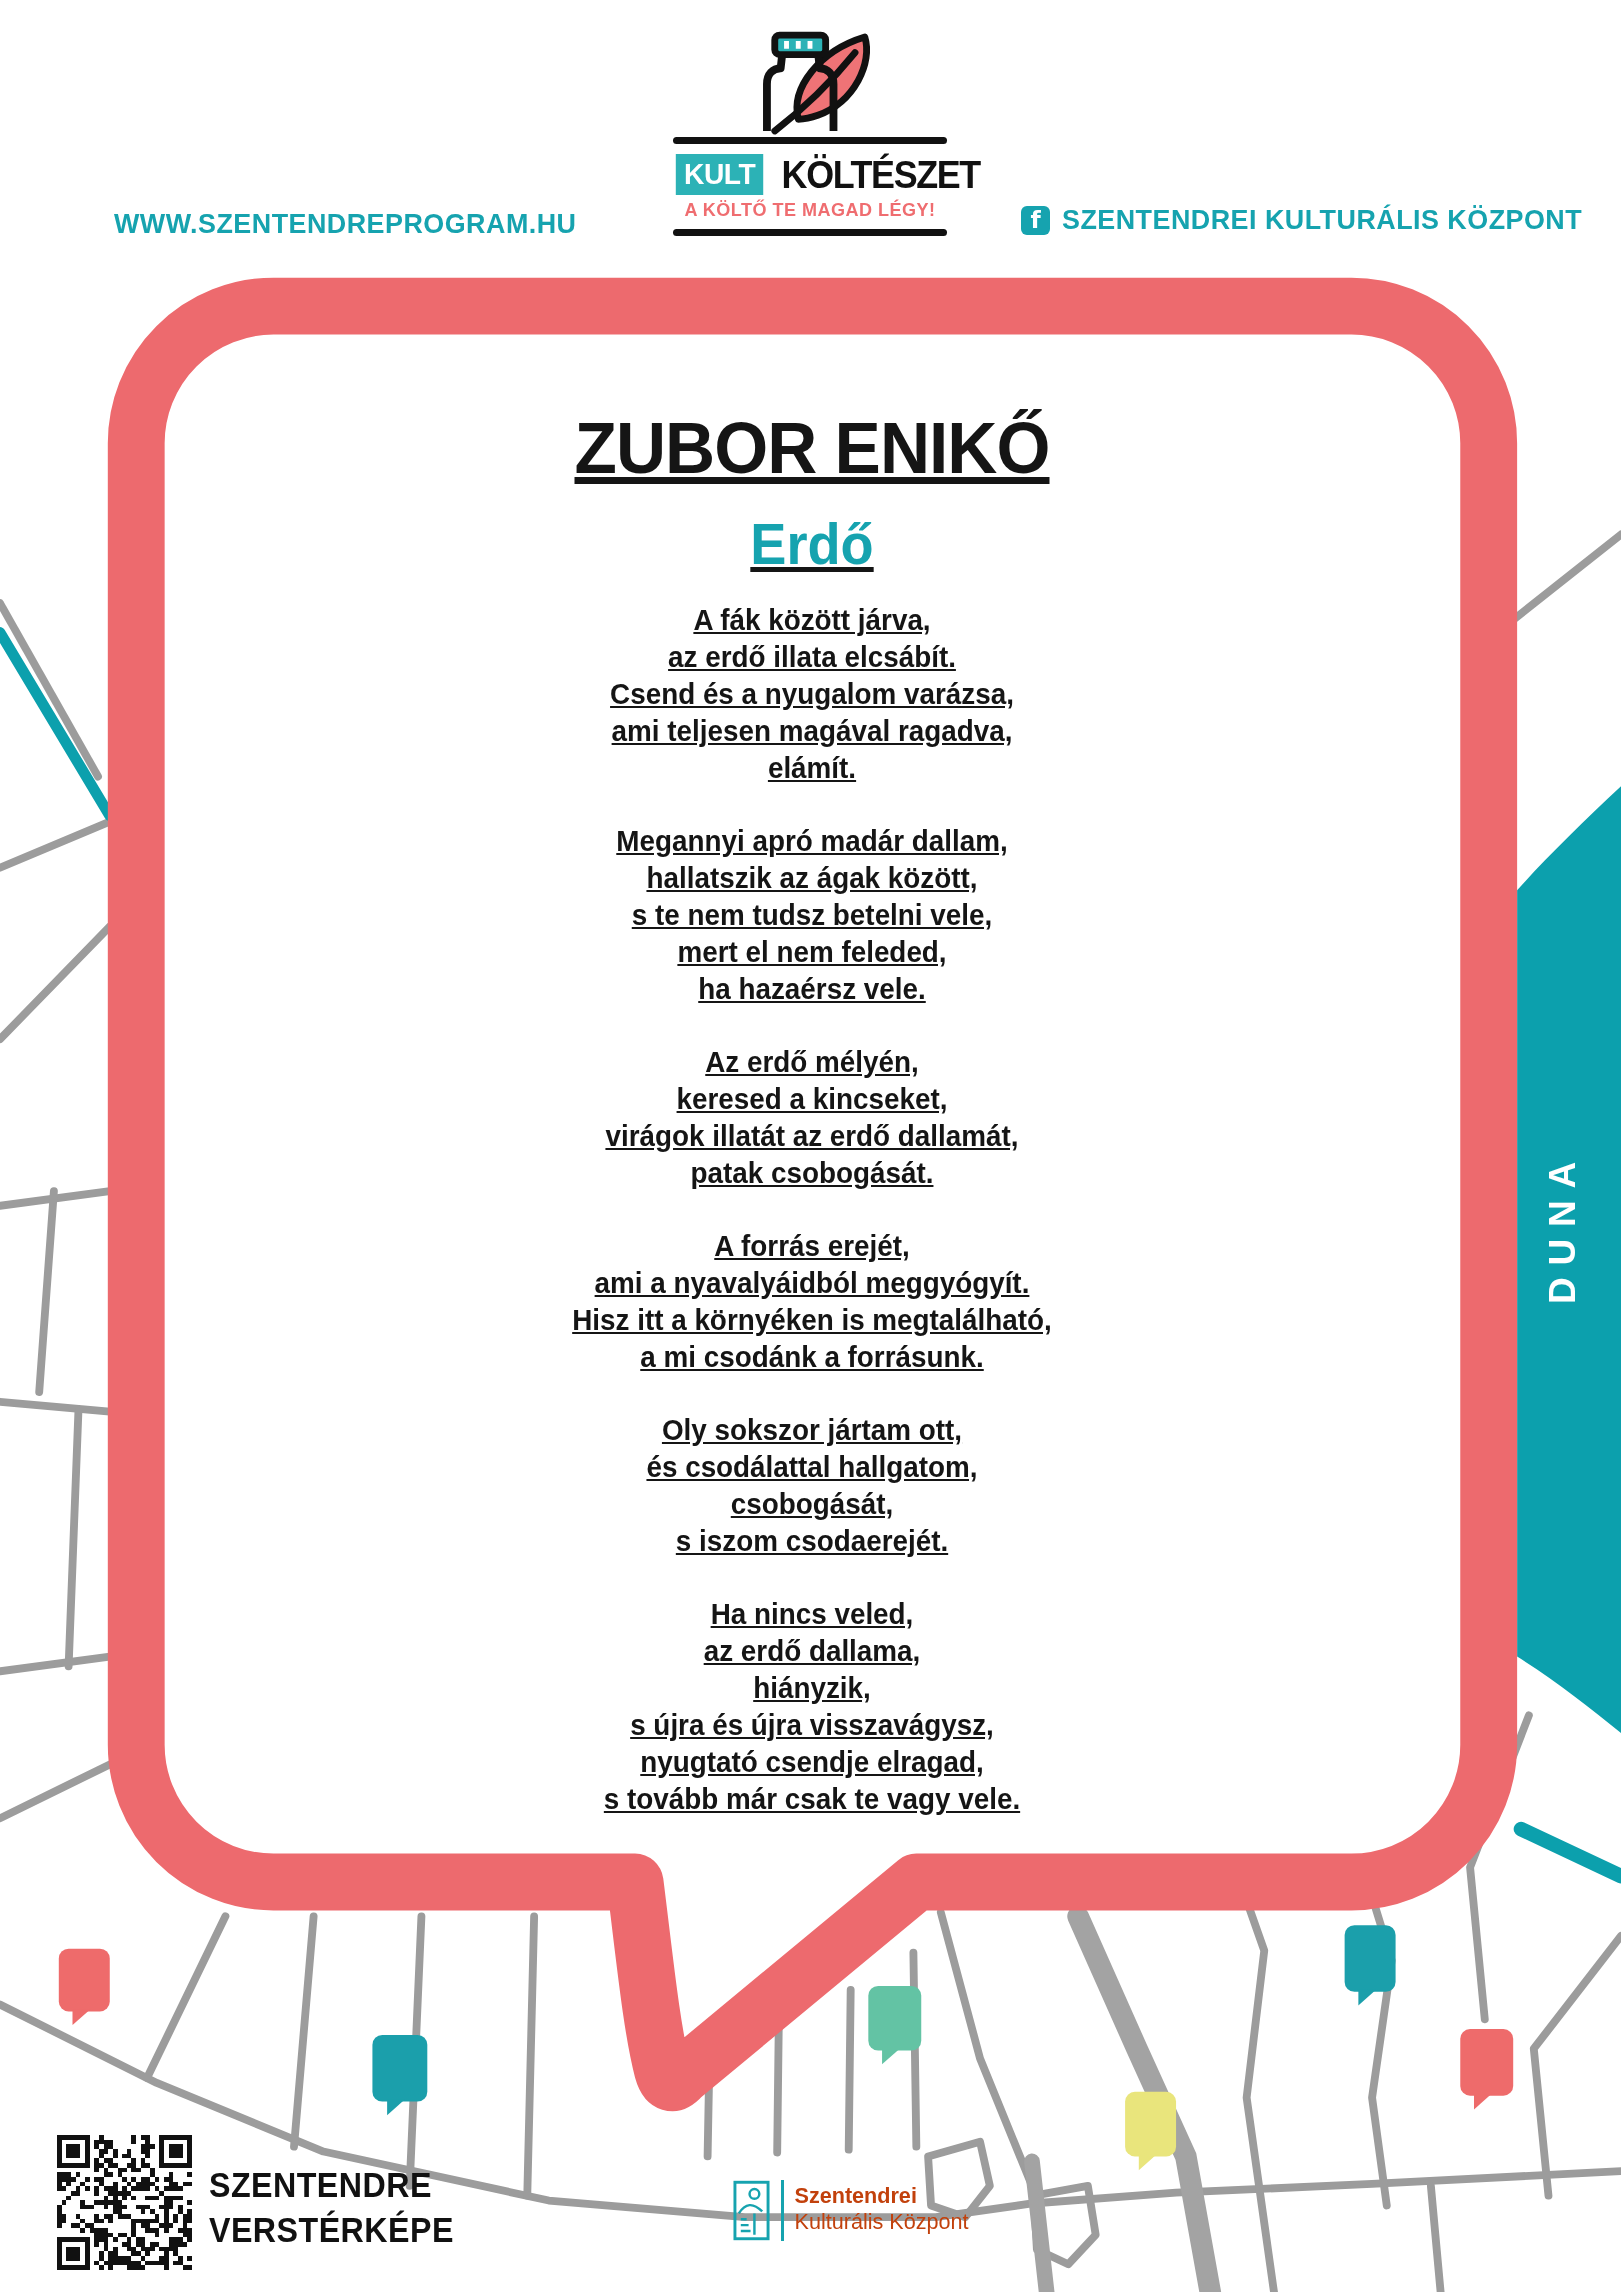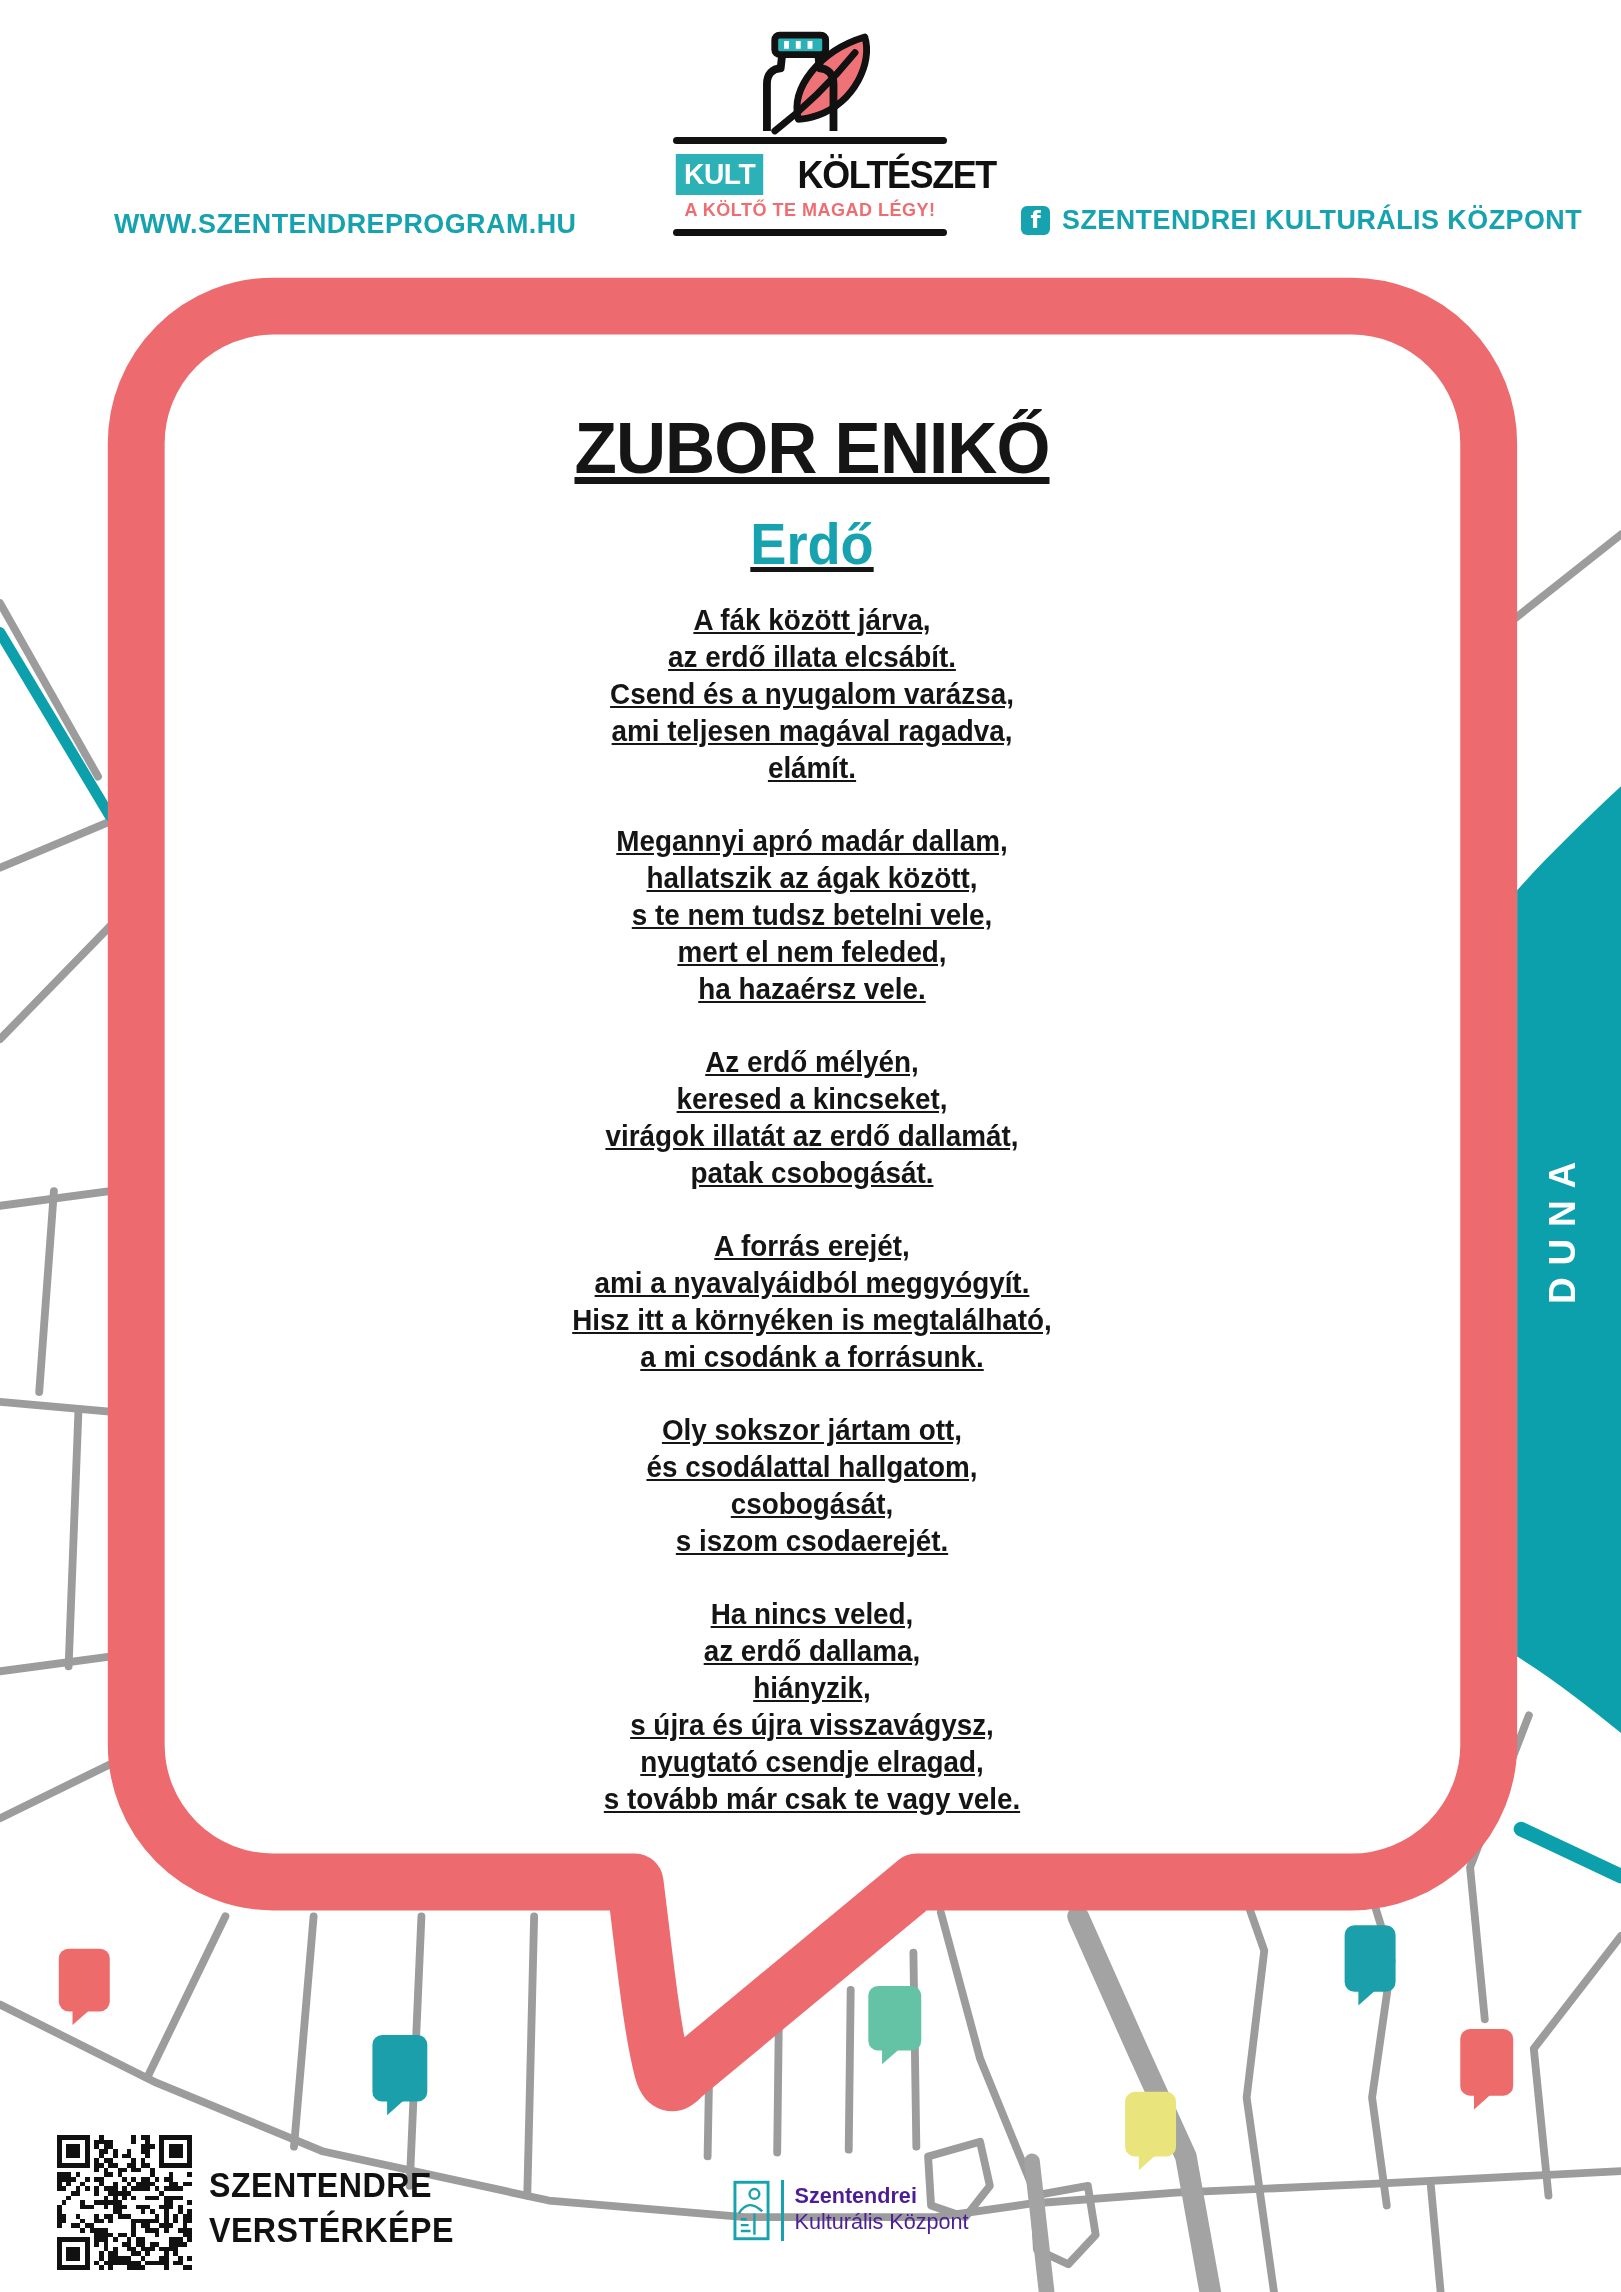--- a/index.html
+++ b/index.html
@@ -20,21 +20,21 @@
   .fb-icon{
     width:29px;height:29px;border-radius:5.9px;background:#16a3af;color:#fff;
     font-size:23.5px;font-weight:700;display:flex;align-items:flex-end;justify-content:center;
     line-height:29px;font-family:"DejaVu Sans",sans-serif;
   }
   .fb-label{color:#16a3af;font-size:28px;font-weight:700;letter-spacing:0.5px;
     transform:scaleX(.96);transform-origin:left;white-space:nowrap;}
 
   .logo{left:673px;top:29px;width:274px;text-align:center;}
   .logo .rule{height:6.9px;background:#111;border-radius:3.9px;}
-  .logo-row{display:flex;justify-content:flex-start;align-items:center;gap:23px;margin:8.8px 0 2px 0;}
+  .logo-row{display:flex;justify-content:flex-start;align-items:center;gap:7px;margin:8.8px 0 2px 0;}
   .kult-box{background:#2cb2b6;color:#fff;font-weight:700;font-size:30px;
     padding:2.9px 8.8px 3.9px 8.8px;letter-spacing:-0.5px;transform:scaleX(.94);}
   .koltszet{color:#111;font-weight:700;font-size:39px;letter-spacing:-1.5px;transform:scaleX(.92);}
   .tagline{color:#ef6d70;font-weight:700;font-size:18.6px;letter-spacing:0.5px;margin:0 0 8.8px 0;transform:scaleX(.97);}
 
   
   .poem-wrap{left:126px;top:0;width:1372px;text-align:center;color:#151515;text-decoration:underline;}
   .author{margin-top:406px;font-size:73px;font-weight:700;letter-spacing:-1px;transform:scaleX(.95);}
   .poem-title{margin-top:21.6px;font-size:57px;font-weight:700;color:#16a3af;transform:scaleX(.95);}
   .stanza{margin-top:36px;font-size:29px;font-weight:700;line-height:37px;transform:scaleX(.96);}
@@ -45,21 +45,21 @@
     left:1470px;top:1206px;width:186px;color:#fff;font-size:37px;font-weight:700;
     letter-spacing:11.8px;transform:rotate(-90deg);transform-origin:center;text-align:center;
     white-space:nowrap;
   }
 
   
   .map-title{left:209px;top:2162px;color:#111;font-weight:700;font-size:35px;
     line-height:45px;letter-spacing:0.5px;transform:scaleX(.92);transform-origin:left;}
   .org{left:733px;top:2180px;display:flex;align-items:stretch;gap:10.8px;}
   .org-divider{width:2.9px;background:#16a3af;}
-  .org-text{color:#4c1d95;font-size:21.6px;line-height:26.5px;padding-top:2.9px;}
+  .org-text{color:#c2410c;font-size:21.6px;line-height:26.5px;padding-top:2.9px;}
   .org-text .b{font-weight:700;}
 </style>
 </head>
 <body>
 
 <div class="page">
 
   <svg class="abs" style="left:0;top:0" width="1621" height="2293" viewBox="0 0 1654 2339">
     <g stroke="#9c9c9c" stroke-width="8" fill="none" stroke-linecap="round" stroke-linejoin="round">
 

